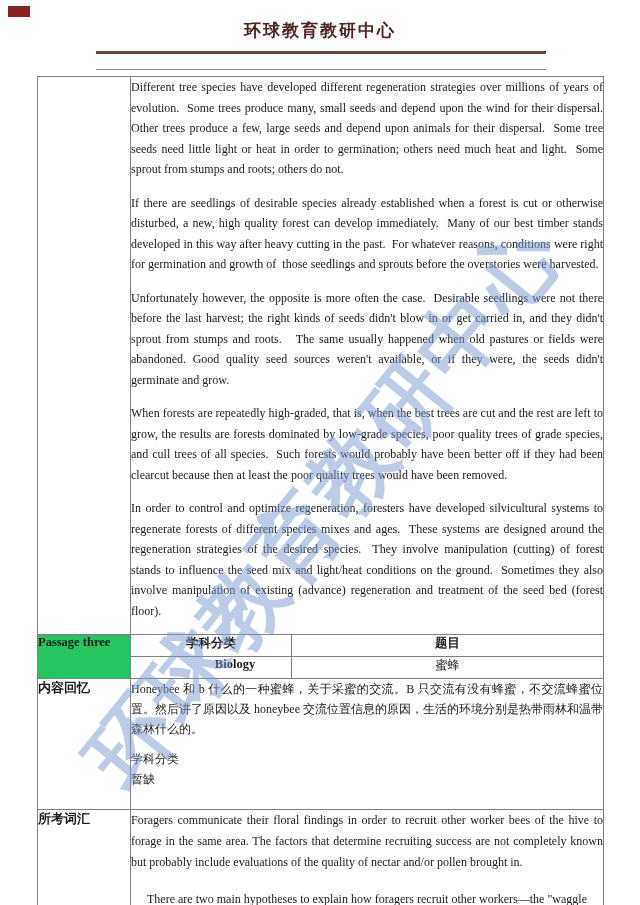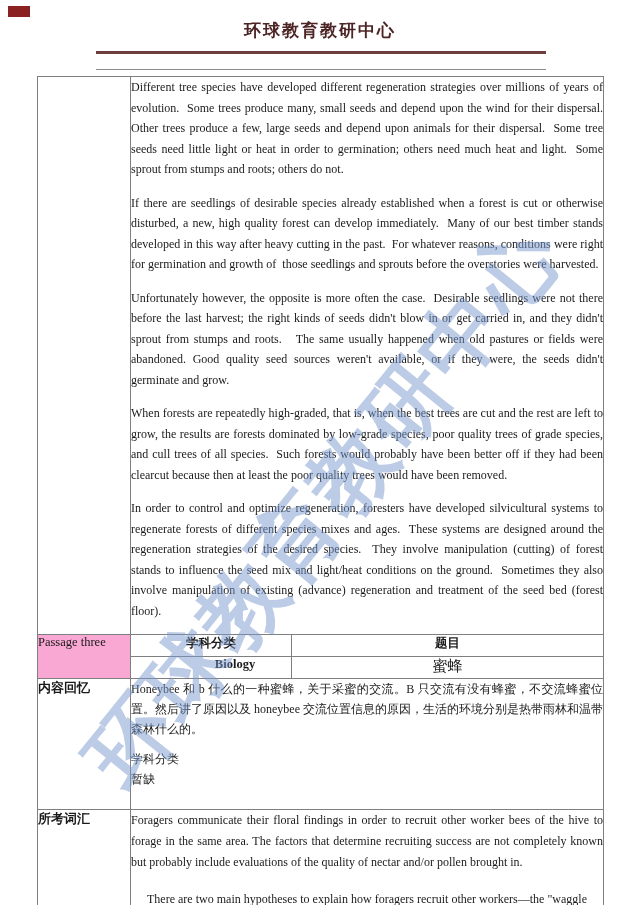--- a/index.html
+++ b/index.html
@@ -68,35 +68,35 @@
     font-size:12px;
     line-height:20.5px;
     text-align:justify;
   }
   .passage-cell p {
     margin:0 0 13px 0;
     white-space:pre-wrap;
   }
 
   .green-cell {
-    background:#f9a8d4;
-    font-weight:normal;
+    background:#22c55e;
+    font-weight:bold;
     font-size:12.5px;
     padding:4px 2px 0 6px;
   }
 
   .hdr-cell {
     text-align:center;
     font-weight:bold;
     font-size:12.5px;
     padding-top:3px;
   }
   .val-cell {
     text-align:center;
-    font-size:15px;
+    font-size:12px;
     padding-top:3px;
   }
   .val-cell.bold { font-weight:bold; font-size:12.5px;padding-left:48px; }
 
   .label-cell {
     font-weight:bold;
     font-size:13px;
     padding:5px 4px 0 6px;
   }
 

